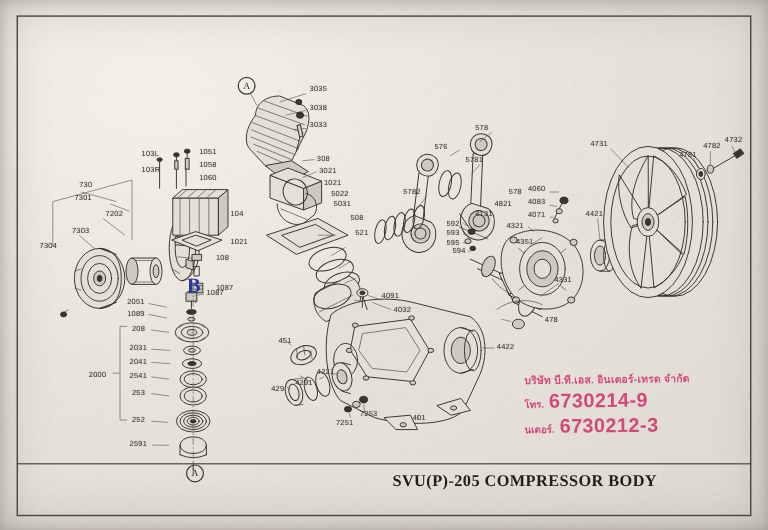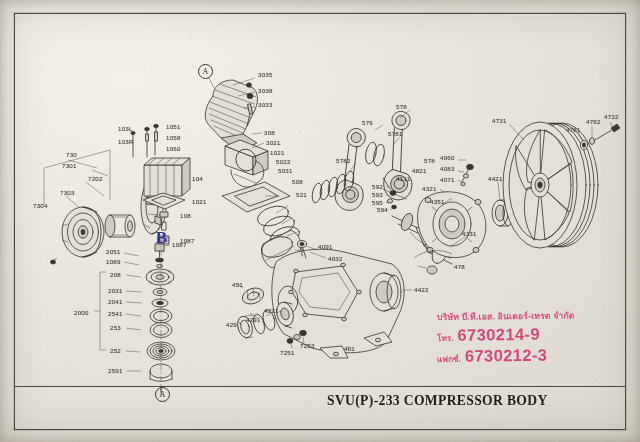--- a/index.html
+++ b/index.html
@@ -578,24 +578,24 @@
   <div class="circ" style="left:155px;top:231px;border:none;font-size:17px;font-weight:700;color:#2a35a8;">B</div>
 
 
   <div id="stamp">
     <div class="co">บริษัท บี.ที.เอส. อินเตอร์-เทรด จำกัด</div>
     <div class="row">
       <span class="cap">โทร.</span>
       <span class="num">6730214-9</span>
     </div>
     <div class="row">
-      <span class="cap">แฟกซ์.</span>
+      <span class="cap">นเตอร์.</span>
       <span class="num">6730212-3</span>
     </div>
   </div>
 
   <div id="titlerule"></div>
-  <div id="title">SVU(P)-233  COMPRESSOR BODY</div>
+  <div id="title">SVU(P)-205  COMPRESSOR BODY</div>
 
   <div id="frame"></div>
   <div id="grain"></div>
   <div id="vignette"></div>
 </div>
 
 </body></html>

